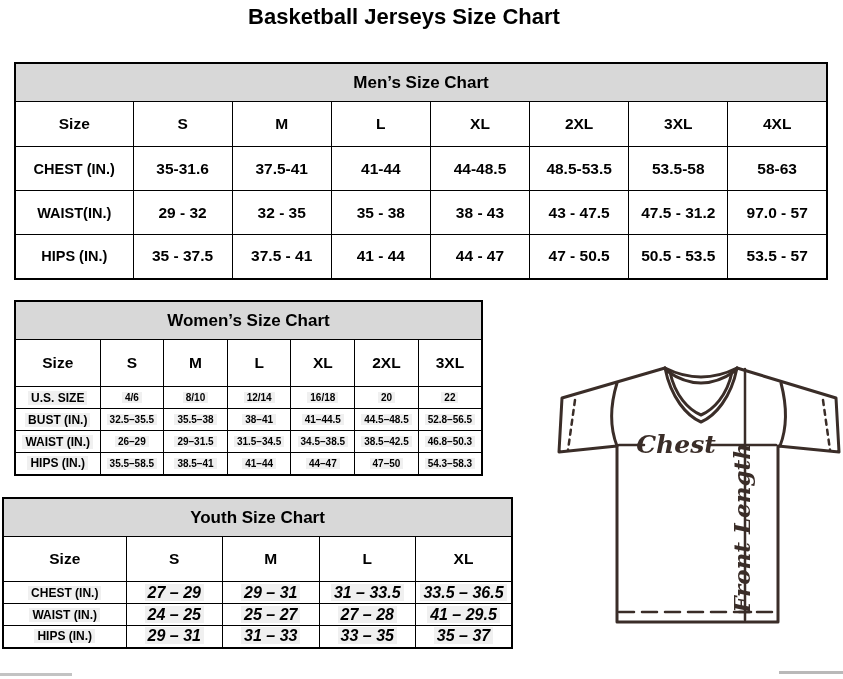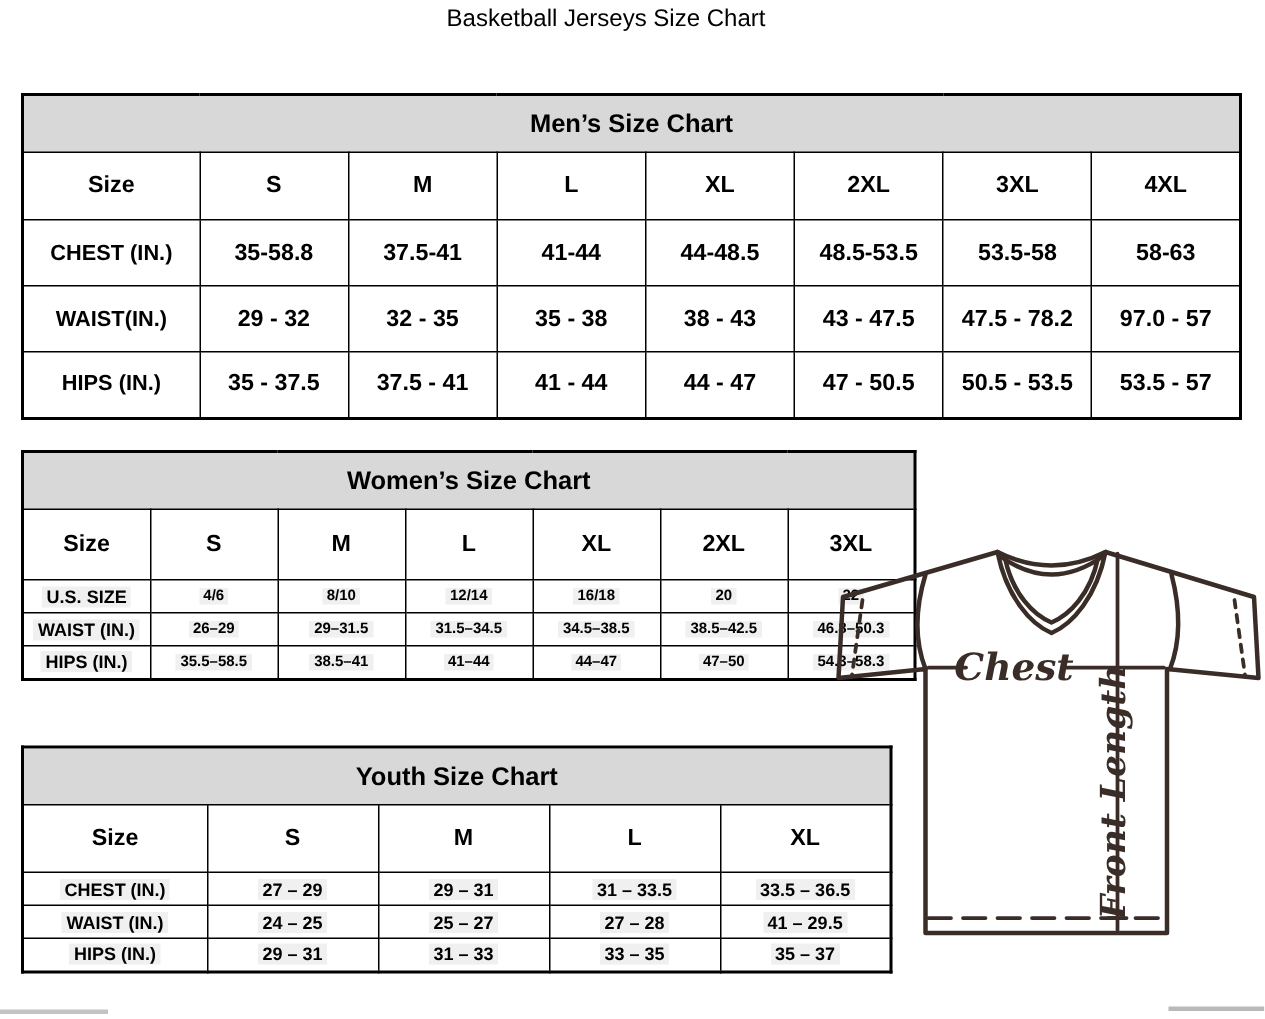--- a/index.html
+++ b/index.html
@@ -1,53 +1,53 @@
 <!DOCTYPE html>
 <html><head>
 <meta charset="utf-8">
 <style>
   html,body{margin:0;padding:0;background:#fff;}
   #page{position:relative;width:843px;height:679px;background:#fff;overflow:hidden;
         font-family:"Liberation Sans",sans-serif;color:#000;}
 
   
   #page-title{position:absolute;left:0;top:4px;width:808px;text-align:center;
-              font-size:16px;font-weight:normal;letter-spacing:0px;}
+              font-size:22px;font-weight:bold;letter-spacing:0px;}
 
   
   table.size-table{position:absolute;border-collapse:collapse;table-layout:fixed;
                    border:2px solid #000;background:#fff;}
   table.size-table th,table.size-table td{border:1px solid #000;text-align:center;
                    vertical-align:middle;padding:0;overflow:hidden;white-space:nowrap;}
   table.size-table tr.title-row th{background:#d8d8d8;font-size:17px;font-weight:bold;height:37px;}
   table.size-table tr.cols-row th{font-size:15.5px;font-weight:bold;}
   table.size-table tbody th,table.size-table tbody td{font-weight:bold;}
 
   
   #mens-table{left:14px;top:62px;width:814px;padding-left:28px;}
   #mens-table tr.cols-row th{height:44px;}
   #mens-table tbody tr{height:44px;}
   #mens-table tbody th{font-size:14.5px;}
   #mens-table tbody td{font-size:15.5px;}
   #mens-table col:first-child{width:118px;}
 
   
-  #womens-table{left:14px;top:300px;width:597px;}
+  #womens-table{left:14px;top:300px;width:469px;}
   #womens-table tr.cols-row th{height:46px;}
   #womens-table tbody tr{height:22px;}
   #womens-table tbody th{font-size:12px;}
   #womens-table tbody td{font-size:10px;}
   #womens-table col:first-child{width:85px;}
 
   
-  #youth-table{left:14px;top:497px;width:581px;}
+  #youth-table{left:2px;top:497px;width:511px;}
   #youth-table tr.cols-row th{height:44px;}
   #youth-table tbody tr{height:22px;}
   #youth-table tbody th{font-size:12px;}
-  #youth-table tbody td{font-size:12px;}
+  #youth-table tbody td{font-size:16px;font-style:italic;}
   #youth-table col:first-child{width:123px;}
 
   
   #womens-table tbody span, #youth-table tbody span{background:#f0f0f0;padding:0 3px;}
 
   
   #jersey-diagram{position:absolute;left:556px;top:358px;width:286px;height:270px;}
   #jersey-diagram text{font-family:"DejaVu Serif",serif;font-style:italic;font-weight:bold;
                        fill:#3a2d28;stroke:none;}
 
@@ -85,36 +85,36 @@
           <th>L</th>
           <th>XL</th>
           <th>2XL</th>
           <th>3XL</th>
           <th>4XL</th>
         </tr>
       </thead>
       <tbody>
         <tr>
           <th><span>CHEST (IN.)</span></th>
-          <td><span>35-58.8</span></td>
+          <td><span>35-31.6</span></td>
           <td><span>37.5-41</span></td>
           <td><span>41-44</span></td>
           <td><span>44-48.5</span></td>
           <td><span>48.5-53.5</span></td>
           <td><span>53.5-58</span></td>
           <td><span>58-63</span></td>
         </tr>
         <tr>
           <th><span>WAIST(IN.)</span></th>
           <td><span>29 - 32</span></td>
           <td><span>32 - 35</span></td>
           <td><span>35 - 38</span></td>
           <td><span>38 - 43</span></td>
           <td><span>43 - 47.5</span></td>
-          <td><span>47.5 - 78.2</span></td>
+          <td><span>47.5 - 31.2</span></td>
           <td><span>97.0 - 57</span></td>
         </tr>
         <tr>
           <th><span>HIPS (IN.)</span></th>
           <td><span>35 - 37.5</span></td>
           <td><span>37.5 - 41</span></td>
           <td><span>41 - 44</span></td>
           <td><span>44 - 47</span></td>
           <td><span>47 - 50.5</span></td>
           <td><span>50.5 - 53.5</span></td>
@@ -151,20 +151,29 @@
         <tr>
           <th><span>U.S. SIZE</span></th>
           <td><span>4/6</span></td>
           <td><span>8/10</span></td>
           <td><span>12/14</span></td>
           <td><span>16/18</span></td>
           <td><span>20</span></td>
           <td><span>22</span></td>
         </tr>
         <tr>
+          <th><span>BUST (IN.)</span></th>
+          <td><span>32.5–35.5</span></td>
+          <td><span>35.5–38</span></td>
+          <td><span>38–41</span></td>
+          <td><span>41–44.5</span></td>
+          <td><span>44.5–48.5</span></td>
+          <td><span>52.8–56.5</span></td>
+        </tr>
+        <tr>
           <th><span>WAIST (IN.)</span></th>
           <td><span>26–29</span></td>
           <td><span>29–31.5</span></td>
           <td><span>31.5–34.5</span></td>
           <td><span>34.5–38.5</span></td>
           <td><span>38.5–42.5</span></td>
           <td><span>46.8–50.3</span></td>
         </tr>
         <tr>
           <th><span>HIPS (IN.)</span></th>

